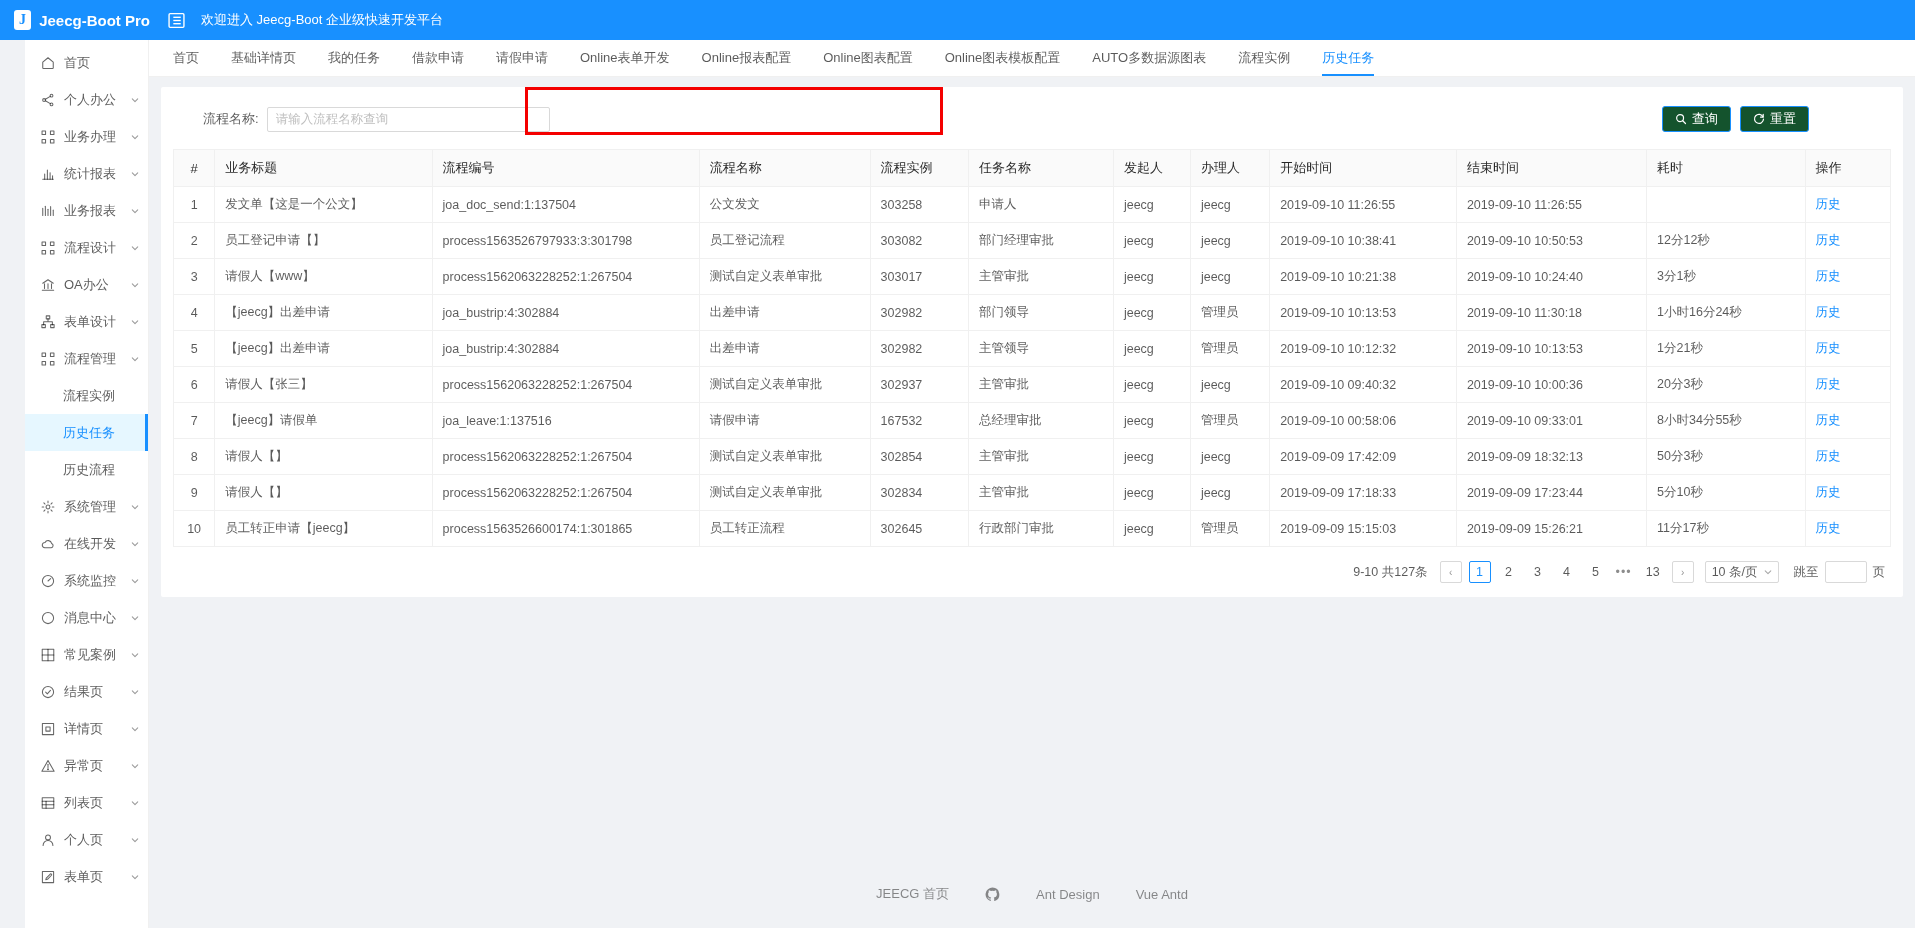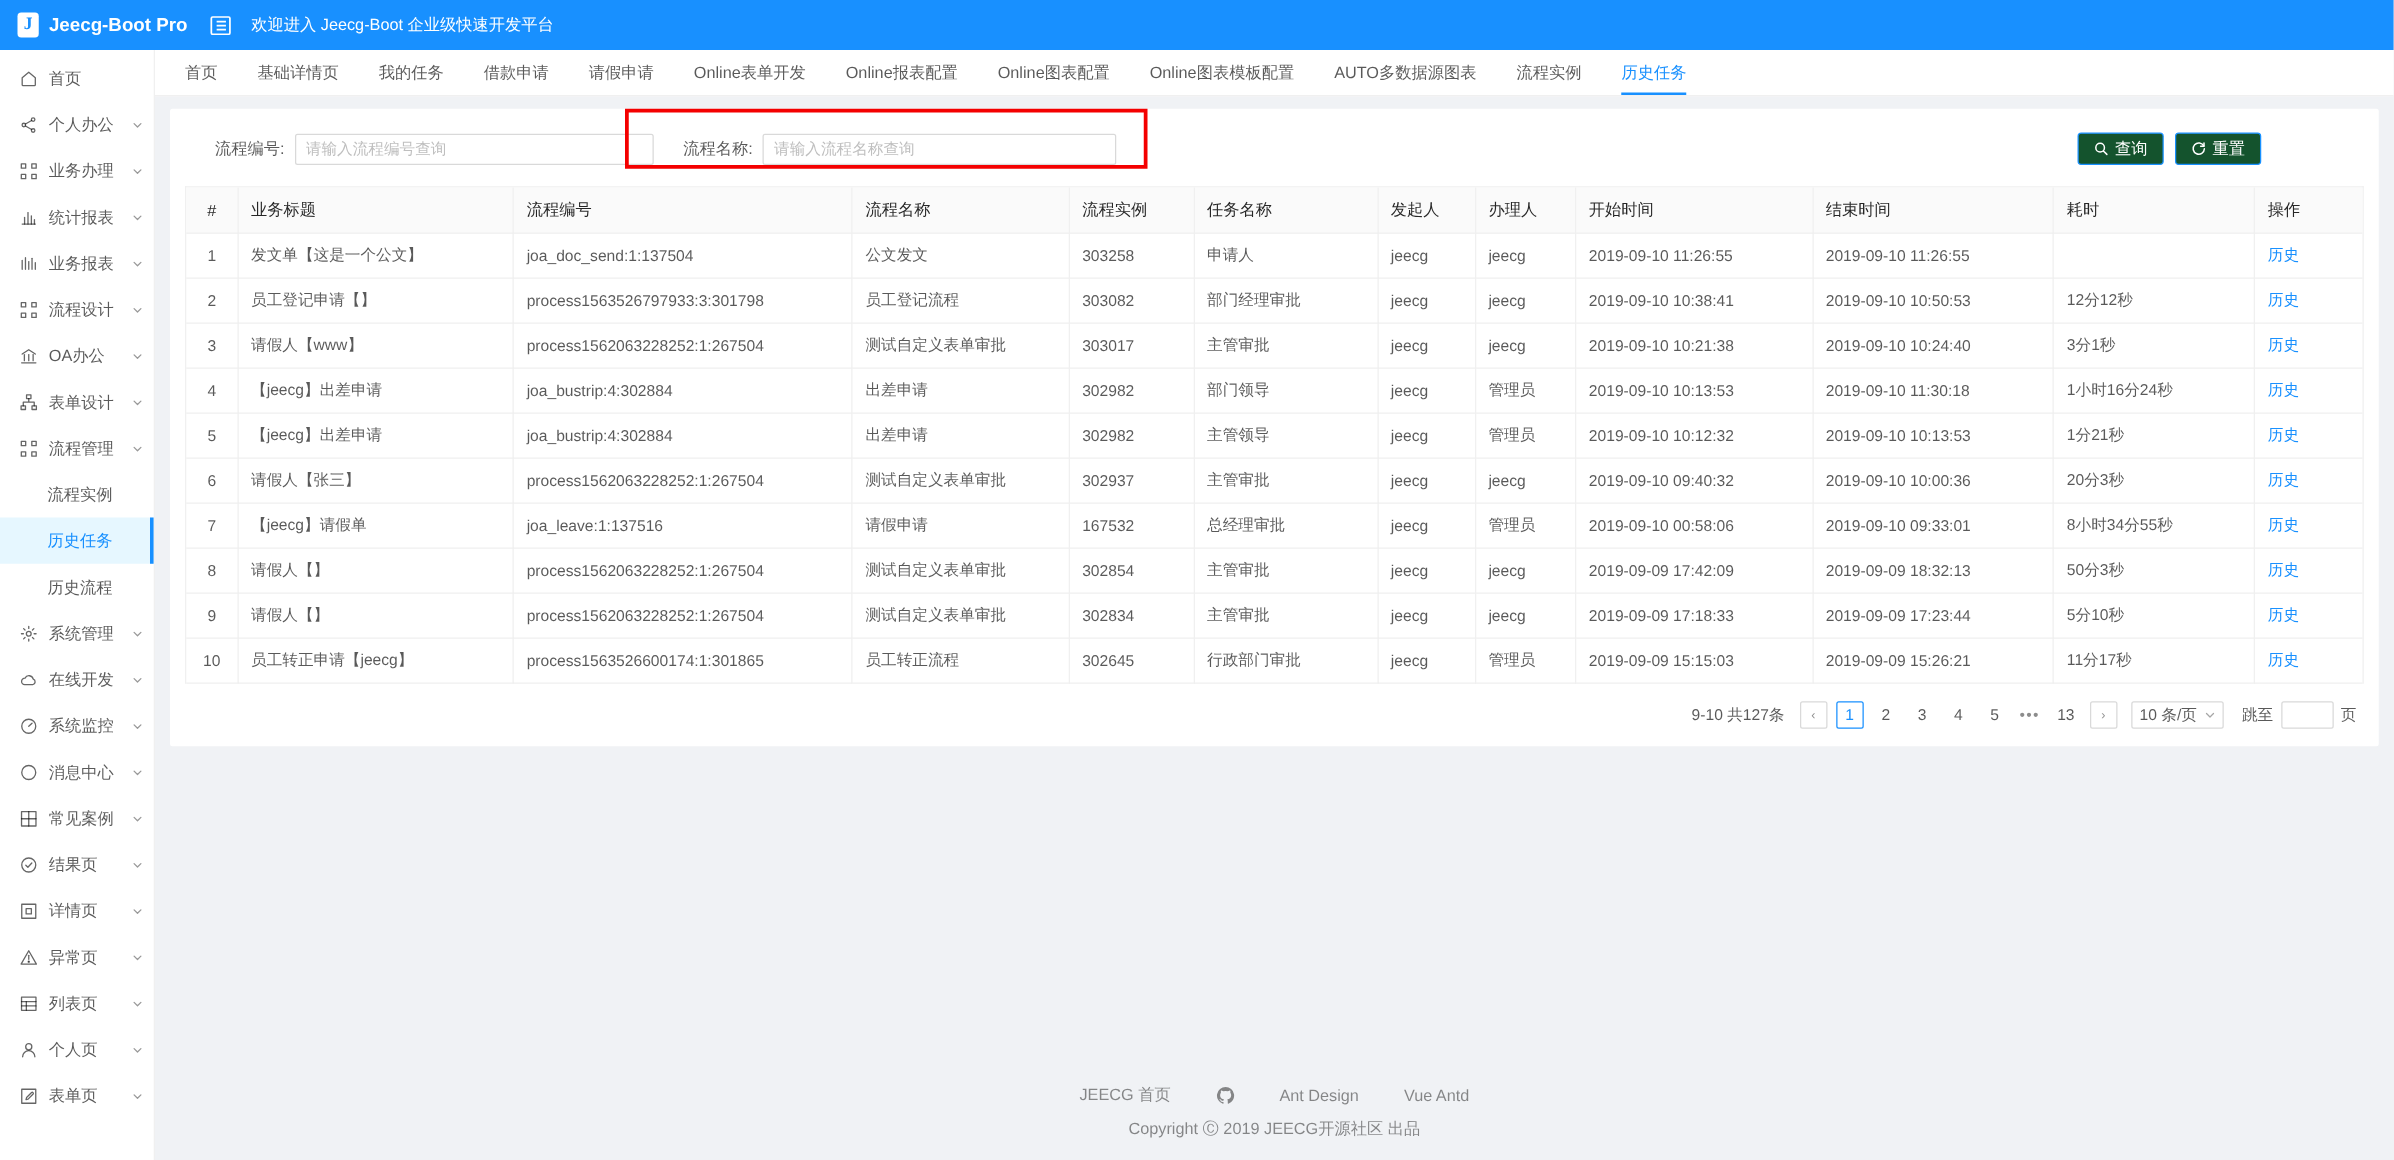--- a/index.html
+++ b/index.html
@@ -48,21 +48,21 @@
     height: 40px; cursor: pointer;
   }
   .tb-avatar { width: 19px; height: 19px; border-radius: 50%; background: #d8e6f5; flex: none; }
   .tb-user-label { font-size: 13.5px; color: #fff; white-space: nowrap; }
   .tb-logout {
     display: flex; align-items: center; gap: 5px; padding: 0 6px 0 12px;
     height: 40px; cursor: pointer; color: #fff; font-size: 13.5px; white-space: nowrap;
   }
 
   
-  .body-wrap { display: flex; flex: 1 1 auto; min-height: 0; }
+  .body-wrap { display: flex; flex: 1 1 auto; min-height: 0; padding-left: 25px; }
 
   
   .sidebar {
     width: 124px; flex: none; background: #fff; height: 888px;
     overflow: hidden; border-right: 1px solid #f0f0f0;
     padding-top: 4px;
   }
   .menu-item {
     height: 37px; display: flex; align-items: center;
     padding-left: 16px; gap: 9px; cursor: pointer;
@@ -587,24 +587,20 @@
           </div>
           <div class="tab active">
             <span>历史任务</span>
           </div>
         </div>
 
       <div class="page-body">
         <div class="card">
 
           <div class="search-row">
-            <div class="form-field" id="field-process-no">
-              <span class="form-label">流程编号:</span>
-              <input class="form-input" type="text" placeholder="请输入流程编号查询" style="">
-            </div>
             <div class="form-field" id="field-process-name">
               <span class="form-label">流程名称:</span>
               <input class="form-input" type="text" placeholder="请输入流程名称查询" style="">
             </div>
             <div class="highlight-box"></div>
 
             <div class="btn-group">
               <button class="btn">
                 <span class="b-icon">
                   <svg width="12" height="12" viewBox="0 0 16 16" fill="none" stroke="#fff" stroke-width="1.6">
@@ -836,18 +832,17 @@
         <div class="footer-links">
           <span class="f-link">JEECG 首页</span>
           <span class="f-link">
             <svg width="15" height="15" viewBox="0 0 16 16" fill="rgba(0,0,0,0.45)">
               <path d="M8 0.6a7.4 7.4 0 0 0-2.34 14.42c.37.07.5-.16.5-.36v-1.3c-2.06.45-2.5-.99-2.5-.99-.34-.86-.83-1.09-.83-1.09-.68-.46.05-.45.05-.45.75.05 1.14.77 1.14.77.67 1.14 1.75.81 2.18.62.07-.48.26-.81.47-1-1.64-.19-3.37-.82-3.37-3.66 0-.81.29-1.47.76-1.99-.08-.19-.33-.94.07-1.96 0 0 .62-.2 2.03.76a7 7 0 0 1 3.7 0c1.4-.96 2.02-.76 2.02-.76.4 1.02.15 1.77.08 1.96.47.52.75 1.18.75 1.99 0 2.85-1.73 3.47-3.38 3.65.27.23.5.68.5 1.37v2.03c0 .2.14.43.51.36A7.4 7.4 0 0 0 8 .6z"></path>
             </svg>
           </span>
           <span class="f-link">Ant Design</span>
           <span class="f-link">Vue Antd</span>
         </div>
-        <div class="footer-copy">Copyright Ⓒ 2019 JEECG开源社区 出品</div>
       </div>
 
     </div>
   </div>
 </div>
 
 </body></html>

